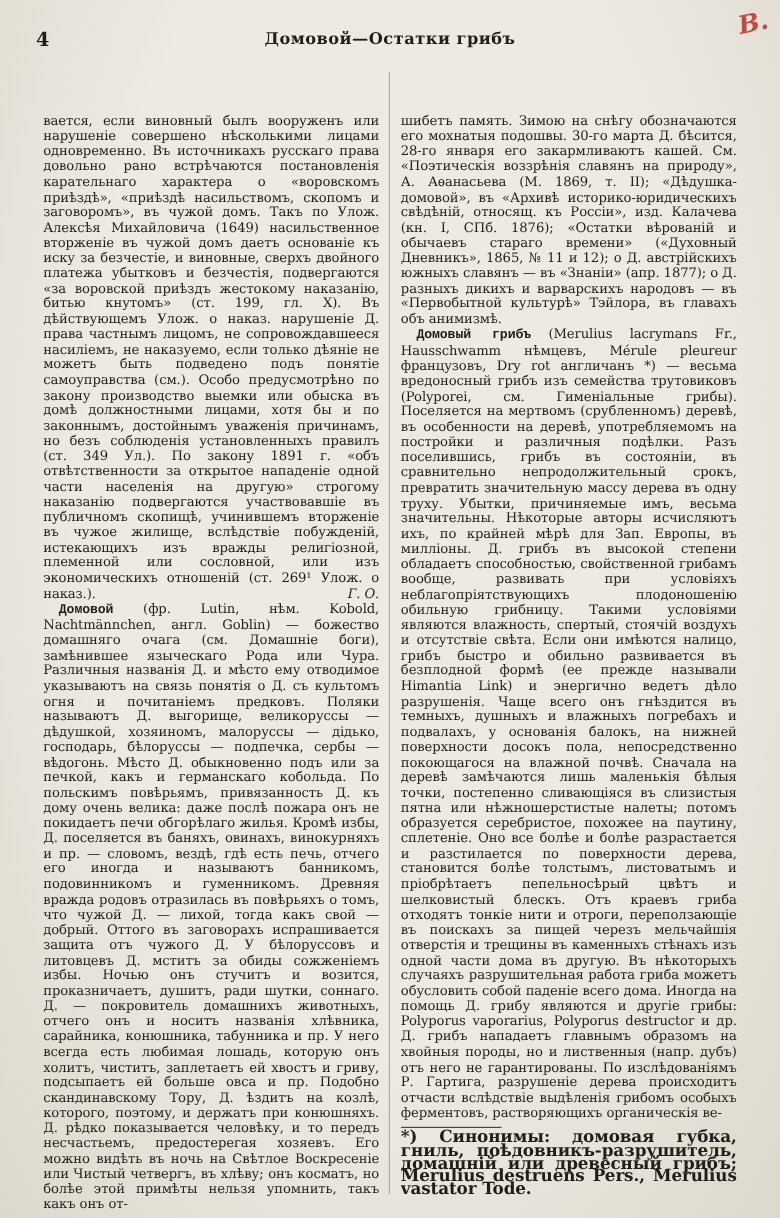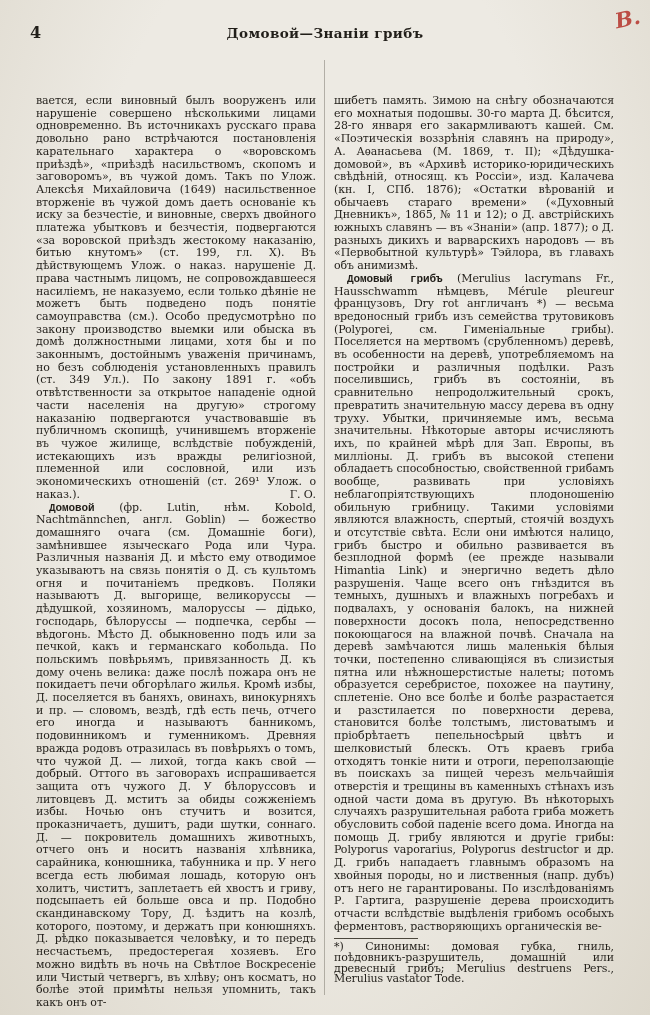--- a/index.html
+++ b/index.html
@@ -28,32 +28,32 @@
     position: absolute; top: 4px; width: 280px; height: 100%; overflow: hidden;
     text-align: justify; font-size: 11px; line-height: 12.7px;
     letter-spacing: -0.1px;
     margin-top: 33px;
   }
   .col-left { left: 0; }
   .col-right { left: 298px; }
   p { margin: 0; text-indent: 13px; }
   p.no-indent { text-indent: 0; }
   b.lead { font-weight: bold; font-family: Liberation Mono, monospace; }
-  .sig { float: right; padding-left: 10px; }
+  .sig { float: right; font-style: italic; padding-left: 10px; }
   .footnote-rule { width: 84px; height: 0; border-top: 1px solid #4a463c; margin: 5px 0 3px; }
-  .footnote { font-size: 11px; line-height: 10.6px; text-align: justify; }
+  .footnote { font-size: 14px; line-height: 10.6px; text-align: justify; font-weight: bold; }
 </style>
 </head>
 <body>
 
 <div class="page">
 
   <div class="header">
     <span class="page-number">4</span>
-    <span class="running-title">Домовой—Знаніи грибъ</span>
+    <span class="running-title">Домовой—Остатки грибъ</span>
     <span class="annotation">В.</span>
   </div>
 
   <div class="columns">
     <div class="divider"></div>
 
     <div class="col col-left">
         <p class="no-indent">вается, если виновный былъ вооруженъ или нарушеніе совершено нѣсколькими лицами одновременно. Въ источникахъ русскаго права довольно рано встрѣчаются постановленія карательнаго характера о «воровскомъ приѣздѣ», «приѣздѣ насильствомъ, скопомъ и заговоромъ», въ чужой домъ. Такъ по Улож. Алексѣя Михайловича (1649) насильственное вторженіе въ чужой домъ даетъ основаніе къ иску за безчестіе, и виновные, сверхъ двойного платежа убытковъ и безчестія, подвергаются «за воровской приѣздъ жестокому наказанію, битью кнутомъ» (ст. 199, гл. X). Въ дѣйствующемъ Улож. о наказ. нарушеніе Д. права частнымъ лицомъ, не сопровождавшееся насиліемъ, не наказуемо, если только дѣяніе не можетъ быть подведено подъ понятіе самоуправства (см.). Особо предусмотрѣно по закону производство выемки или обыска въ домѣ должностными лицами, хотя бы и по законнымъ, достойнымъ уваженія причинамъ, но безъ соблюденія установленныхъ правилъ (ст. 349 Ул.). По закону 1891 г. «объ отвѣтственности за открытое нападеніе одной части населенія на другую» строгому наказанію подвергаются участвовавшіе въ публичномъ скопищѣ, учинившемъ вторженіе въ чужое жилище, вслѣдствіе побужденій, истекающихъ изъ вражды религіозной, племенной или сословной, или изъ экономическихъ отношеній (ст. 269¹ Улож. о наказ.).<span class="sig">Г. О.</span></p>
         <p><b class="lead">Домовой</b> (фр. Lutin, нѣм. Kobold, Nachtmännchen, англ. Goblin) — божество домашняго очага (см. Домашніе боги), замѣнившее языческаго Рода или Чура. Различныя названія Д. и мѣсто ему отводимое указываютъ на связь понятія о Д. съ культомъ огня и почитаніемъ предковъ. Поляки называютъ Д. выгорище, великоруссы — дѣдушкой, хозяиномъ, малоруссы — дідько, господарь, бѣлоруссы — подпечка, сербы — вѣдогонь. Мѣсто Д. обыкновенно подъ или за печкой, какъ и германскаго кобольда. По польскимъ повѣрьямъ, привязанность Д. къ дому очень велика: даже послѣ пожара онъ не покидаетъ печи обгорѣлаго жилья. Кромѣ избы, Д. поселяется въ баняхъ, овинахъ, винокурняхъ и пр. — словомъ, вездѣ, гдѣ есть печь, отчего его иногда и называютъ банникомъ, подовинникомъ и гуменникомъ. Древняя вражда родовъ отразилась въ повѣрьяхъ о томъ, что чужой Д. — лихой, тогда какъ свой — добрый. Оттого въ заговорахъ испрашивается защита отъ чужого Д. У бѣлоруссовъ и литовцевъ Д. мститъ за обиды сожженіемъ избы. Ночью онъ стучитъ и возится, проказничаетъ, душитъ, ради шутки, соннаго. Д. — покровитель домашнихъ животныхъ, отчего онъ и носитъ названія хлѣвника, сарайника, конюшника, табунника и пр. У него всегда есть любимая лошадь, которую онъ холитъ, чиститъ, заплетаетъ ей хвостъ и гриву, подсыпаетъ ей больше овса и пр. Подобно скандинавскому Тору, Д. ѣздитъ на козлѣ, которого, поэтому, и держатъ при конюшняхъ. Д. рѣдко показывается человѣку, и то передъ несчастьемъ, предостерегая хозяевъ. Его можно видѣть въ ночь на Свѣтлое Воскресеніе или Чистый четвергъ, въ хлѣву; онъ косматъ, но болѣе этой примѣты нельзя упомнить, такъ какъ онъ от-</p>
       </div>

